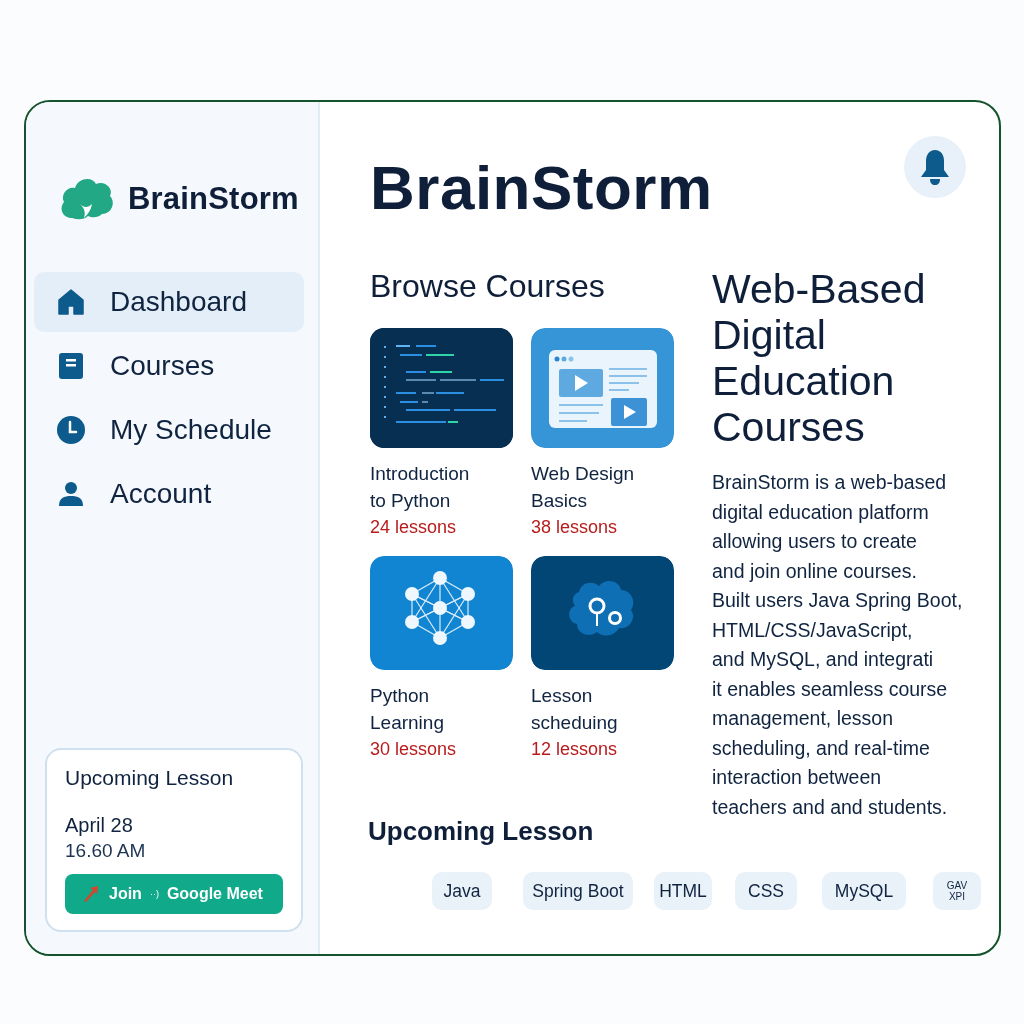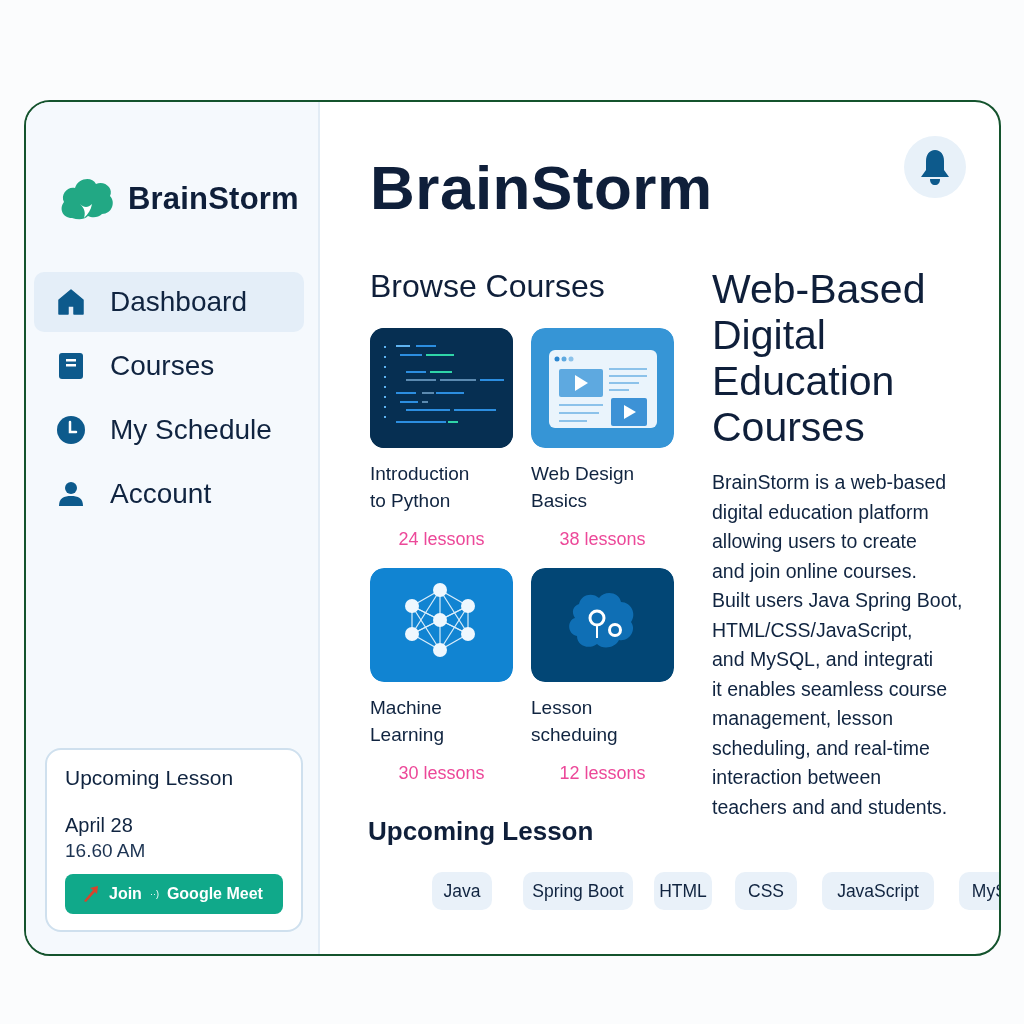--- a/index.html
+++ b/index.html
@@ -48,21 +48,21 @@
       background: #e8f1f9; display: flex; align-items: center; justify-content: center; cursor: pointer;
     }
 
     .section-title { position: absolute; font-size: 32px; color: #0f1f3a; }
     .browse-title { left: 50px; top: 166px; font-weight: 500; }
     .courses-grid { position: absolute; left: 50px; top: 226px; width: 310px; display: grid; grid-template-columns: 143px 143px; column-gap: 18px; row-gap: 16px; }
     .course { cursor: pointer; }
     .thumb { width: 143px; height: 120px; border-radius: 14px; position: relative; overflow: hidden; }
     .thumb svg { width: 100%; height: 100%; display: block; }
     .course-name { font-size: 19px; color: #102440; line-height: 27px; margin-top: 12px; }
-    .course-count { font-size: 18px; color: #ec4899; line-height: 26px; margin-top: 12px; text-align: center; }
+    .course-count { font-size: 18px; color: #b91c1c; line-height: 26px; margin-top: 0; }
 
     .about { position: absolute; left: 392px; top: 164px; width: 270px; }
     .about-title { font-size: 41px; line-height: 46px; color: #0f1f3a; font-weight: 500; }
     .about-text { margin-top: 18px; font-size: 19.5px; line-height: 29.5px; color: #102440; }
 
     .upcoming-title { left: 48px; top: 714px; font-size: 26px; color: #0f1f3a; }
     .tags { position: absolute; left: 64px; top: 770px; display: flex; gap: 15px; padding-left: 48px; }
     .tag {
       height: 38px; background: #e9f1f9; border-radius: 10px; display: flex; align-items: center; justify-content: center;
       font-size: 17.5px; color: #102440; padding: 0 12px; cursor: pointer;
@@ -246,21 +246,21 @@
                 <circle cx="42" cy="38" r="7"></circle>
                 <circle cx="98" cy="38" r="7"></circle>
                 <circle cx="70" cy="52" r="7"></circle>
                 <circle cx="42" cy="66" r="7"></circle>
                 <circle cx="98" cy="66" r="7"></circle>
                 <circle cx="70" cy="82" r="7"></circle>
             </g>
           </svg>
         </div>
         <div class="course-name">
-          <div>Machine</div>
+          <div>Python</div>
           <div>Learning</div>
         </div>
         <div class="course-count">30 lessons</div>
       </div>
 
       <div class="course">
         <div class="thumb" style="height:114px;">
           <svg viewBox="0 0 143 114">
             <rect x="0" y="0" width="143" height="114" rx="14" fill="#024675"></rect>
             <path d="M48 36 C50 26 62 24 68 30 C74 22 88 24 90 34 C100 34 106 46 100 54 C106 62 98 74 88 72 C84 80 72 82 66 76 C58 82 46 78 46 68 C36 66 36 52 44 50 C40 44 42 38 48 36 Z" fill="#0f6fb5"></path>
@@ -300,21 +300,20 @@
       </div>
     </section>
 
     <h2 class="section-title upcoming-title">Upcoming Lesson</h2>
 
     <div class="tags">
       <span class="tag" style="width:60px;margin-right:16px;">Java</span>
       <span class="tag" style="width:110px;margin-right:6px;padding:0 4px;">Spring Boot</span>
       <span class="tag" style="width:58px;margin-right:8px;padding:0 2px;">HTML</span>
       <span class="tag" style="width:62px;margin-right:10px;">CSS</span>
-      <span class="tag" style="width:112px;margin-right:10px;">JavaScript</span>
       <span class="tag" style="width:84px;margin-right:12px;">MySQL</span>
       <span class="tag tag-small" style="width:48px;">
         <span>GAV</span>
         <span>XPI</span>
       </span>
     </div>
   </main>
 </div>
 
 </body></html>

